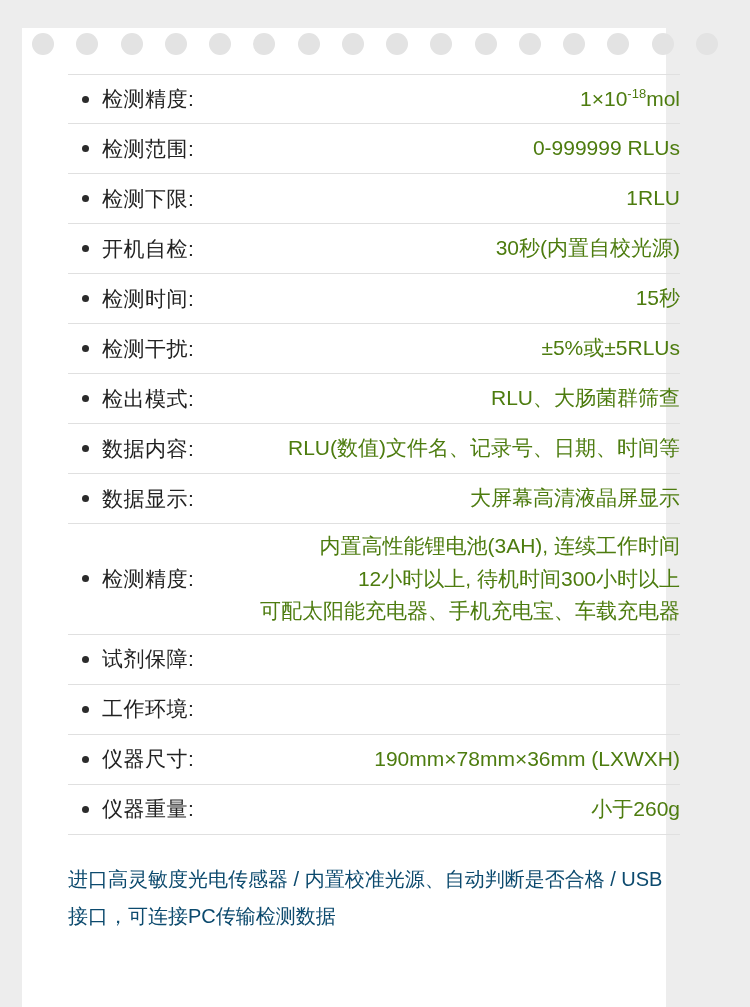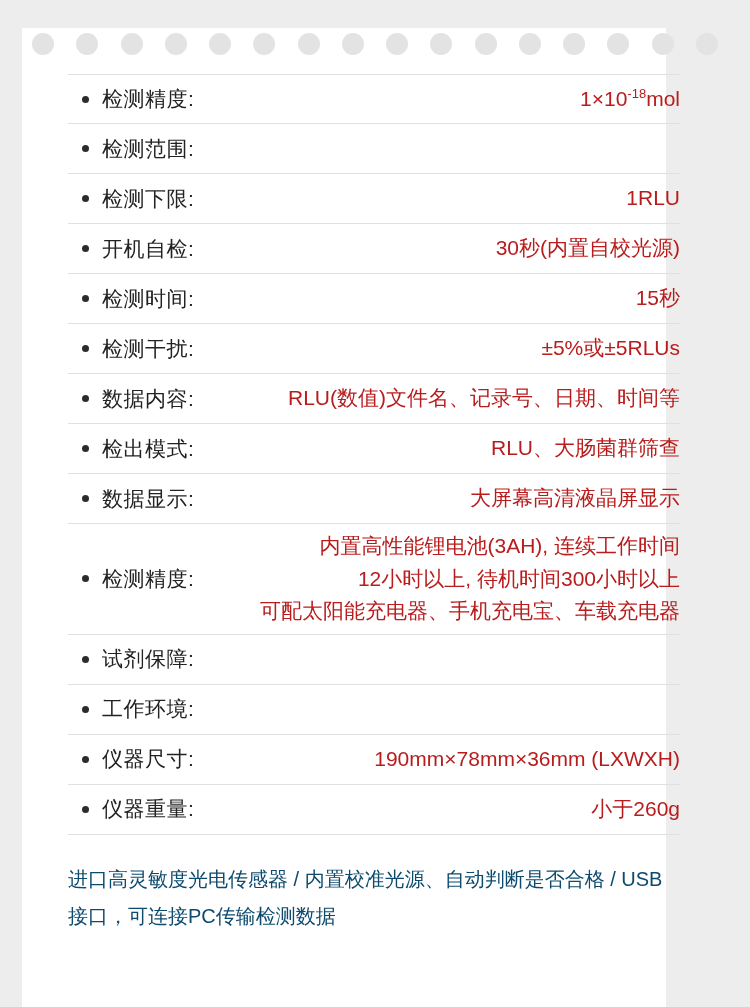--- a/index.html
+++ b/index.html
@@ -83,21 +83,21 @@
     flex: 0 0 auto;
     font-size: 21px;
     color: #222222;
     letter-spacing: 0.5px;
     white-space: nowrap;
   }
   .value {
     flex: 1 1 auto;
     text-align: right;
     font-size: 21px;
-    color: #b91c1c;
+    color: #4d7c0f;
     line-height: 1.55;
     white-space: pre-line;
     padding-left: 10px;
   }
   .value sup {
     font-size: 13px;
     vertical-align: super;
   }
   .footnote {
     margin-top: 26px;
@@ -140,20 +140,21 @@
           </span>
         <span class="label">检测精度:</span>
         <span class="value"><span>1×10</span><sup>-18</sup><span>mol</span></span>
       </div>
 
       <div class="spec-row">
         <span class="bullet-cell">
             <span class="bullet"></span>
           </span>
         <span class="label">检测范围:</span>
+        <span class="value">0-999999 RLUs</span>
       </div>
 
       <div class="spec-row">
         <span class="bullet-cell">
             <span class="bullet"></span>
           </span>
         <span class="label">检测下限:</span>
         <span class="value">1RLU</span>
       </div>
 
@@ -178,30 +179,30 @@
             <span class="bullet"></span>
           </span>
         <span class="label">检测干扰:</span>
         <span class="value">±5%或±5RLUs</span>
       </div>
 
       <div class="spec-row">
         <span class="bullet-cell">
             <span class="bullet"></span>
           </span>
+        <span class="label">检出模式:</span>
+        <span class="value">RLU、大肠菌群筛查</span>
+      </div>
+
+      <div class="spec-row">
+        <span class="bullet-cell">
+            <span class="bullet"></span>
+          </span>
         <span class="label">数据内容:</span>
         <span class="value">RLU(数值)文件名、记录号、日期、时间等</span>
-      </div>
-
-      <div class="spec-row">
-        <span class="bullet-cell">
-            <span class="bullet"></span>
-          </span>
-        <span class="label">检出模式:</span>
-        <span class="value">RLU、大肠菌群筛查</span>
       </div>
 
       <div class="spec-row">
         <span class="bullet-cell">
             <span class="bullet"></span>
           </span>
         <span class="label">数据显示:</span>
         <span class="value">大屏幕高清液晶屏显示</span>
       </div>
 

